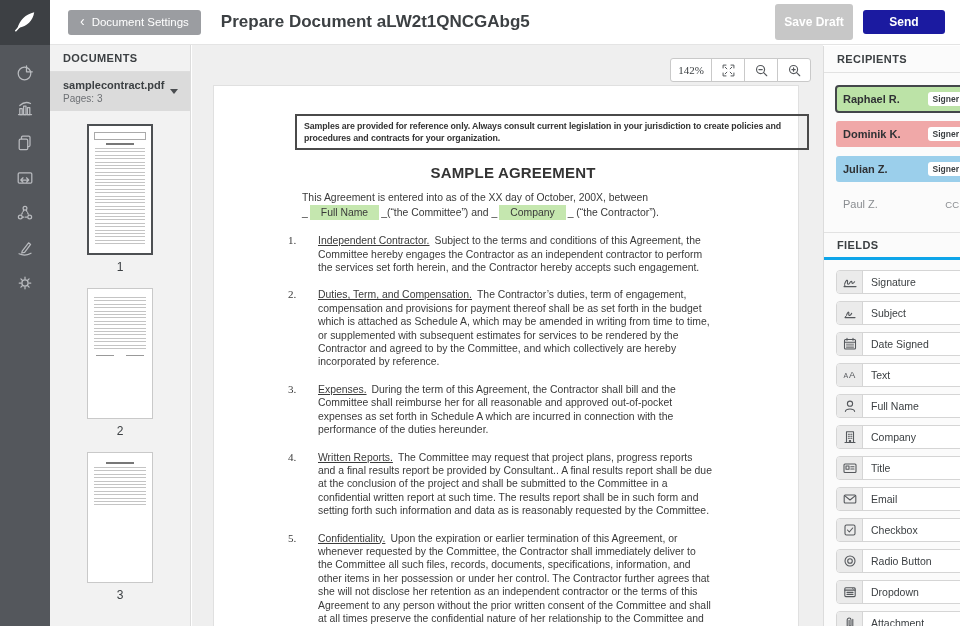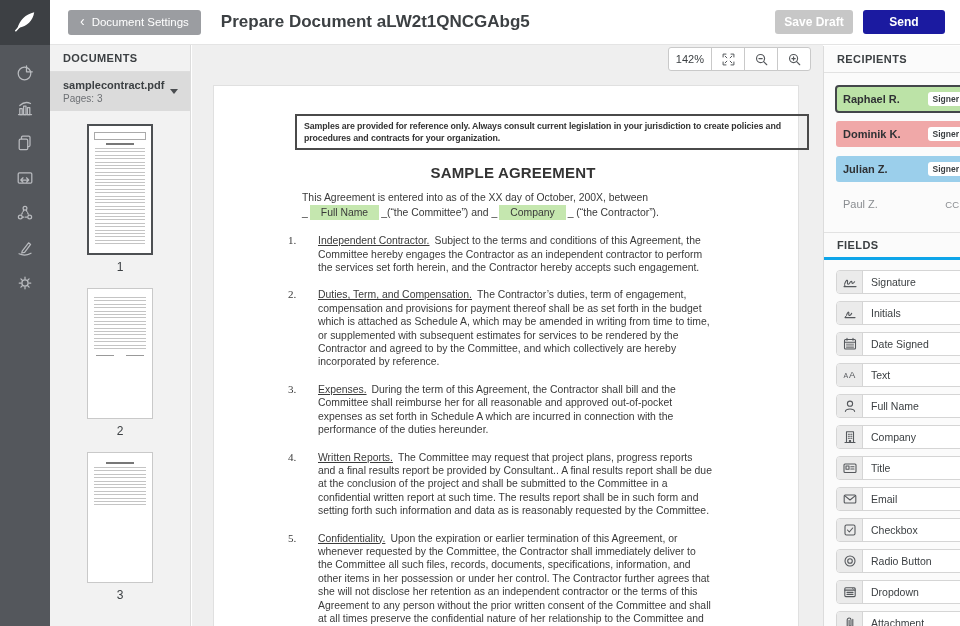--- a/index.html
+++ b/index.html
@@ -12,21 +12,21 @@
     display:flex; align-items:center; justify-content:center; z-index:10; }
   .topbar { position:absolute; left:50px; top:0; right:0; height:45px; background:#fff;
     border-bottom:1px solid #e4e4e4; display:flex; align-items:center; z-index:9; }
   .btn-docsettings { margin-left:18px; background:#9b9da1; color:#fff; font-size:11.5px;
     border:none; border-radius:3px; height:25px; padding:0 12px; display:flex; align-items:center;
     gap:7px; cursor:pointer; font-family:inherit; }
   .btn-docsettings .chev { font-size:14px; line-height:1; margin-top:-2px; }
   .page-title { font-size:17px; font-weight:bold; color:#3c4043; margin-left:20px; flex:1;
     white-space:nowrap; }
   .btn-save { background:#c7c7c7; color:#fff; font-weight:bold; font-size:12px; border:none;
-    border-radius:3px; height:24px; width:78px; cursor:pointer; margin-right:10px; font-family:inherit; }
+    border-radius:3px; height:36px; width:78px; cursor:pointer; margin-right:10px; font-family:inherit; }
   .btn-send { background:#1b1aa0; color:#fff; font-weight:bold; font-size:12px; border:none;
     border-radius:3px; height:24px; width:82px; cursor:pointer; margin-right:15px; font-family:inherit; }
 
   
   .iconbar { position:absolute; left:0; top:45px; width:50px; bottom:0; background:#54575c;
     display:flex; flex-direction:column; align-items:center; padding-top:17px; gap:13px; }
   .nav-icon { width:22px; height:22px; display:flex; align-items:center; justify-content:center;
     cursor:pointer; }
   .nav-icon svg { width:20px; height:20px; stroke:#b9bbbf; fill:none; stroke-width:1.25;
     stroke-linecap:round; stroke-linejoin:round; }
@@ -51,21 +51,21 @@
   .t-box { margin:6px 5px 2px; height:8px; border:1px solid #aaa; }
   .t-title { width:28px; height:2px; background:#777; margin:3px auto; }
   .t-lines { margin:3px 6px 0;
     background:repeating-linear-gradient(to bottom,#c4c4c4 0 1px,transparent 1px 3.4px); }
   .t-sigrow { display:flex; justify-content:space-between; margin:6px 8px 0; }
   .t-sigrow span { width:18px; height:1px; background:#999; }
 
   
   .main { position:absolute; left:192px; top:45px; width:631px; bottom:0; background:#efefef;
     overflow:hidden; }
-  .zoom-toolbar { position:absolute; top:2px; right:12px; display:flex; z-index:5; }
+  .zoom-toolbar { position:absolute; top:13px; right:12px; display:flex; z-index:5;font-family:Liberation Serif, serif; }
   .zoom-seg { height:24px; min-width:34px; background:#fff; border:1px solid #c9c9c9;
     display:flex; align-items:center; justify-content:center; margin-left:-1px; cursor:pointer;
     font-size:11px; color:#3c4043; padding:0 7px; }
   .zoom-seg:first-child { border-radius:3px 0 0 3px; margin-left:0; }
   .zoom-seg:last-child { border-radius:0 3px 3px 0; }
   .zoom-seg svg { width:15px; height:15px; stroke:#55585c; fill:none; stroke-width:1.2;
     stroke-linecap:round; stroke-linejoin:round; }
 
   .page { position:absolute; left:21px; top:40px; width:586px; height:1400px; background:#fff;
     border:1px solid #e0e0e0; padding:28px 60px 0 74px; color:#3a3a3a; font-size:10.4px;
@@ -302,21 +302,21 @@
         </div>
 
         <div class="field-btn">
           <span class="field-icon">
             <svg viewBox="0 0 16 16">
                 <path d="M4.5 10.3 C5.5 6.8 7.2 6 6.8 9 C6.5 11.4 8.6 10.9 9.7 8.2"></path>
                 <path d="M3 12.6 H13"></path>
                 <circle cx="3.6" cy="11.8" r=".7" fill="#55585c" stroke="none"></circle>
               </svg>
           </span>
-          <span class="field-label">Initials</span>
+          <span class="field-label">Subject</span>
         </div>
 
         <div class="field-btn">
           <span class="field-icon">
             <svg viewBox="0 0 16 16">
                 <rect x="2.5" y="3.5" width="11" height="9.5" rx="1"></rect>
                 <path d="M2.5 6.3 H13.5 M5 2.3 V4.3 M11 2.3 V4.3"></path>
                 <path d="M4.5 8.2 H11.5 M4.5 10 H11.5 M4.5 11.7 H11.5" stroke-width=".8"></path>
               </svg>
           </span>

